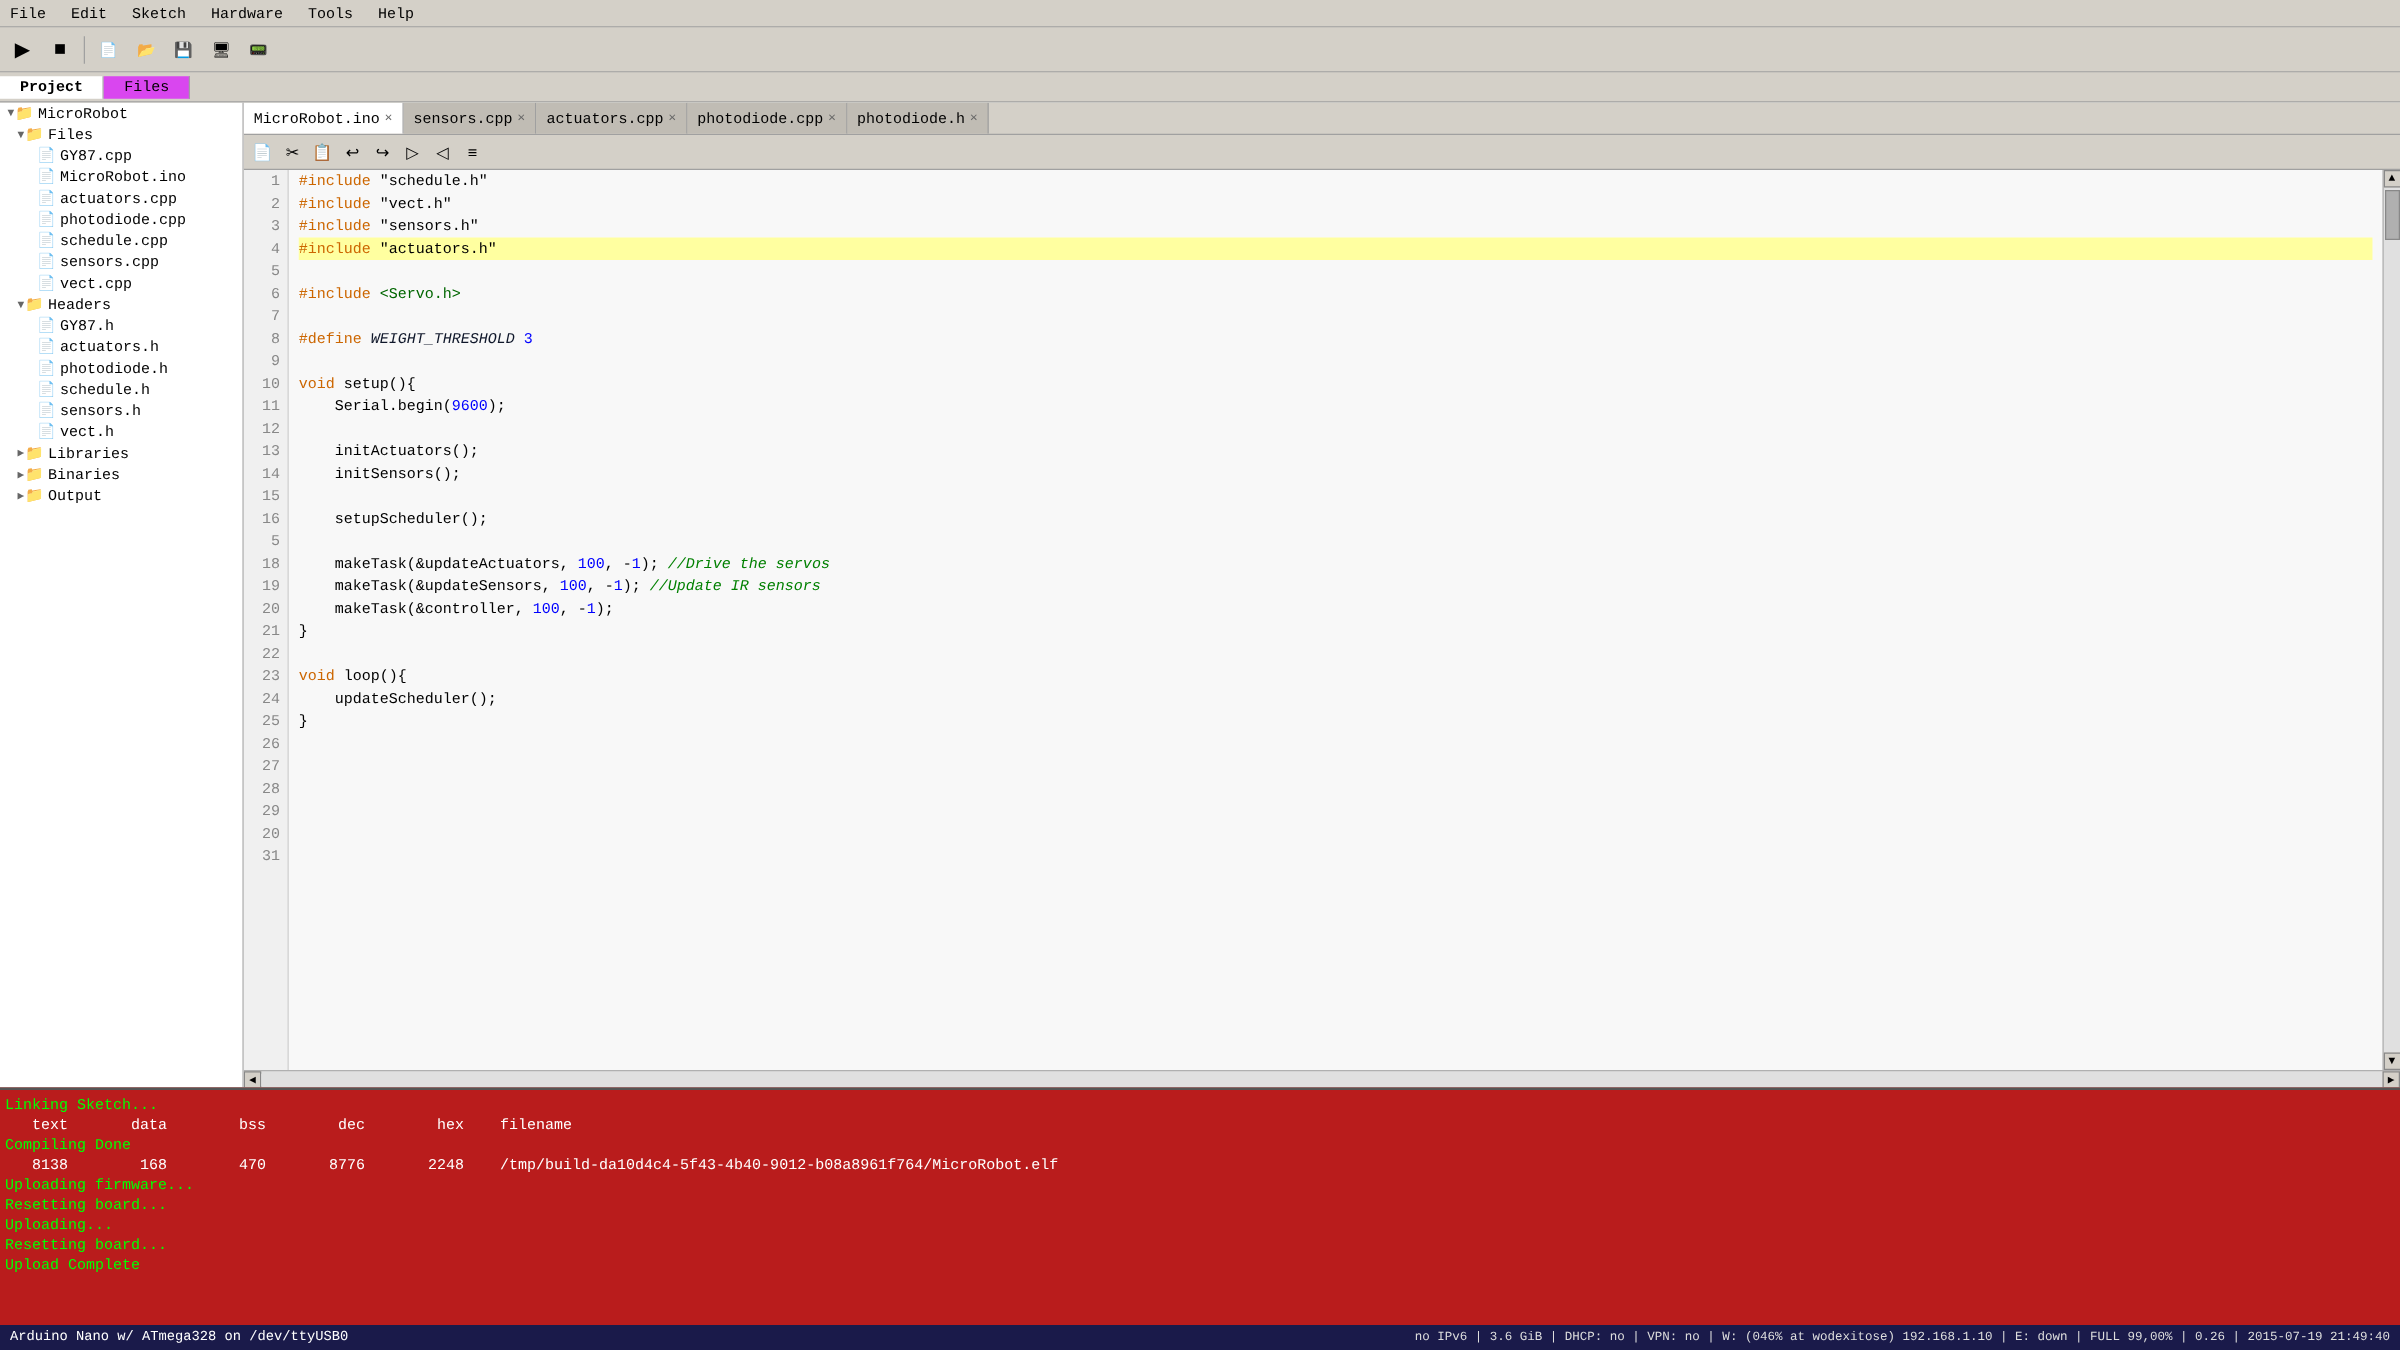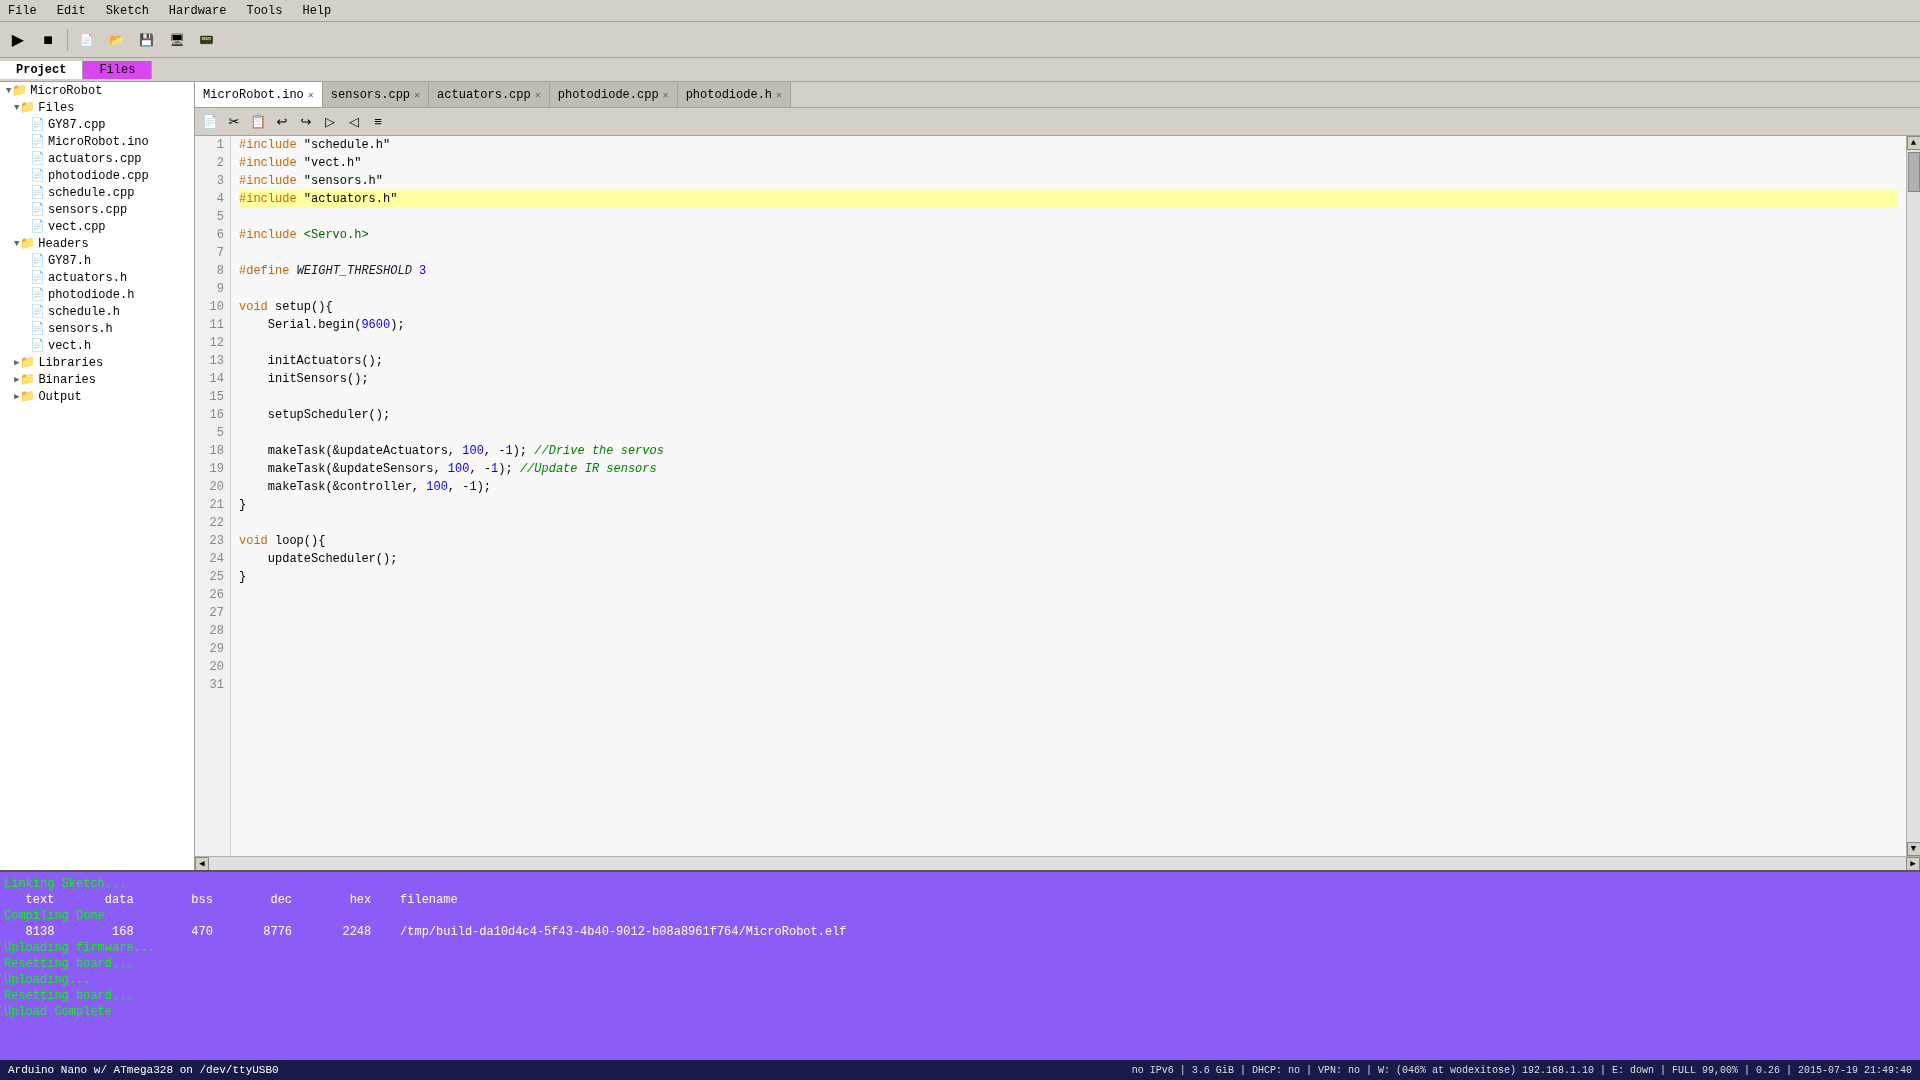--- a/index.html
+++ b/index.html
@@ -51,21 +51,21 @@
 
     
     .kw { color: #cc6600; font-weight: normal; }
     .str { color: #006600; }
     .num { color: #0000ff; }
     .comment { color: #008000; font-style: italic; }
     .macro { color: #0f172a; font-style: italic; }
     .preproc { color: #cc6600; }
 
     
-    .console { height: 190px; background: #8b5cf6; color: #00ff00; font-family: 'Courier New', monospace; font-size: 12px; overflow-y: auto; padding: 4px; border-top: 2px solid #555; }
+    .console { height: 190px; background: #b91c1c; color: #00ff00; font-family: 'Courier New', monospace; font-size: 12px; overflow-y: auto; padding: 4px; border-top: 2px solid #555; }
     .console-line { line-height: 16px; white-space: pre; }
     .console-line.white { color: #ffffff; }
 
     
     .status-bar { background: #1a1a4a; color: #ffffff; height: 20px; display: flex; align-items: center; font-size: 11px; padding: 0 8px; justify-content: space-between; }
     .status-left { color: #ffffff; }
     .status-right { color: #dddddd; font-size: 10px; }
 
     
     ::-webkit-scrollbar { width: 12px; height: 12px; }

